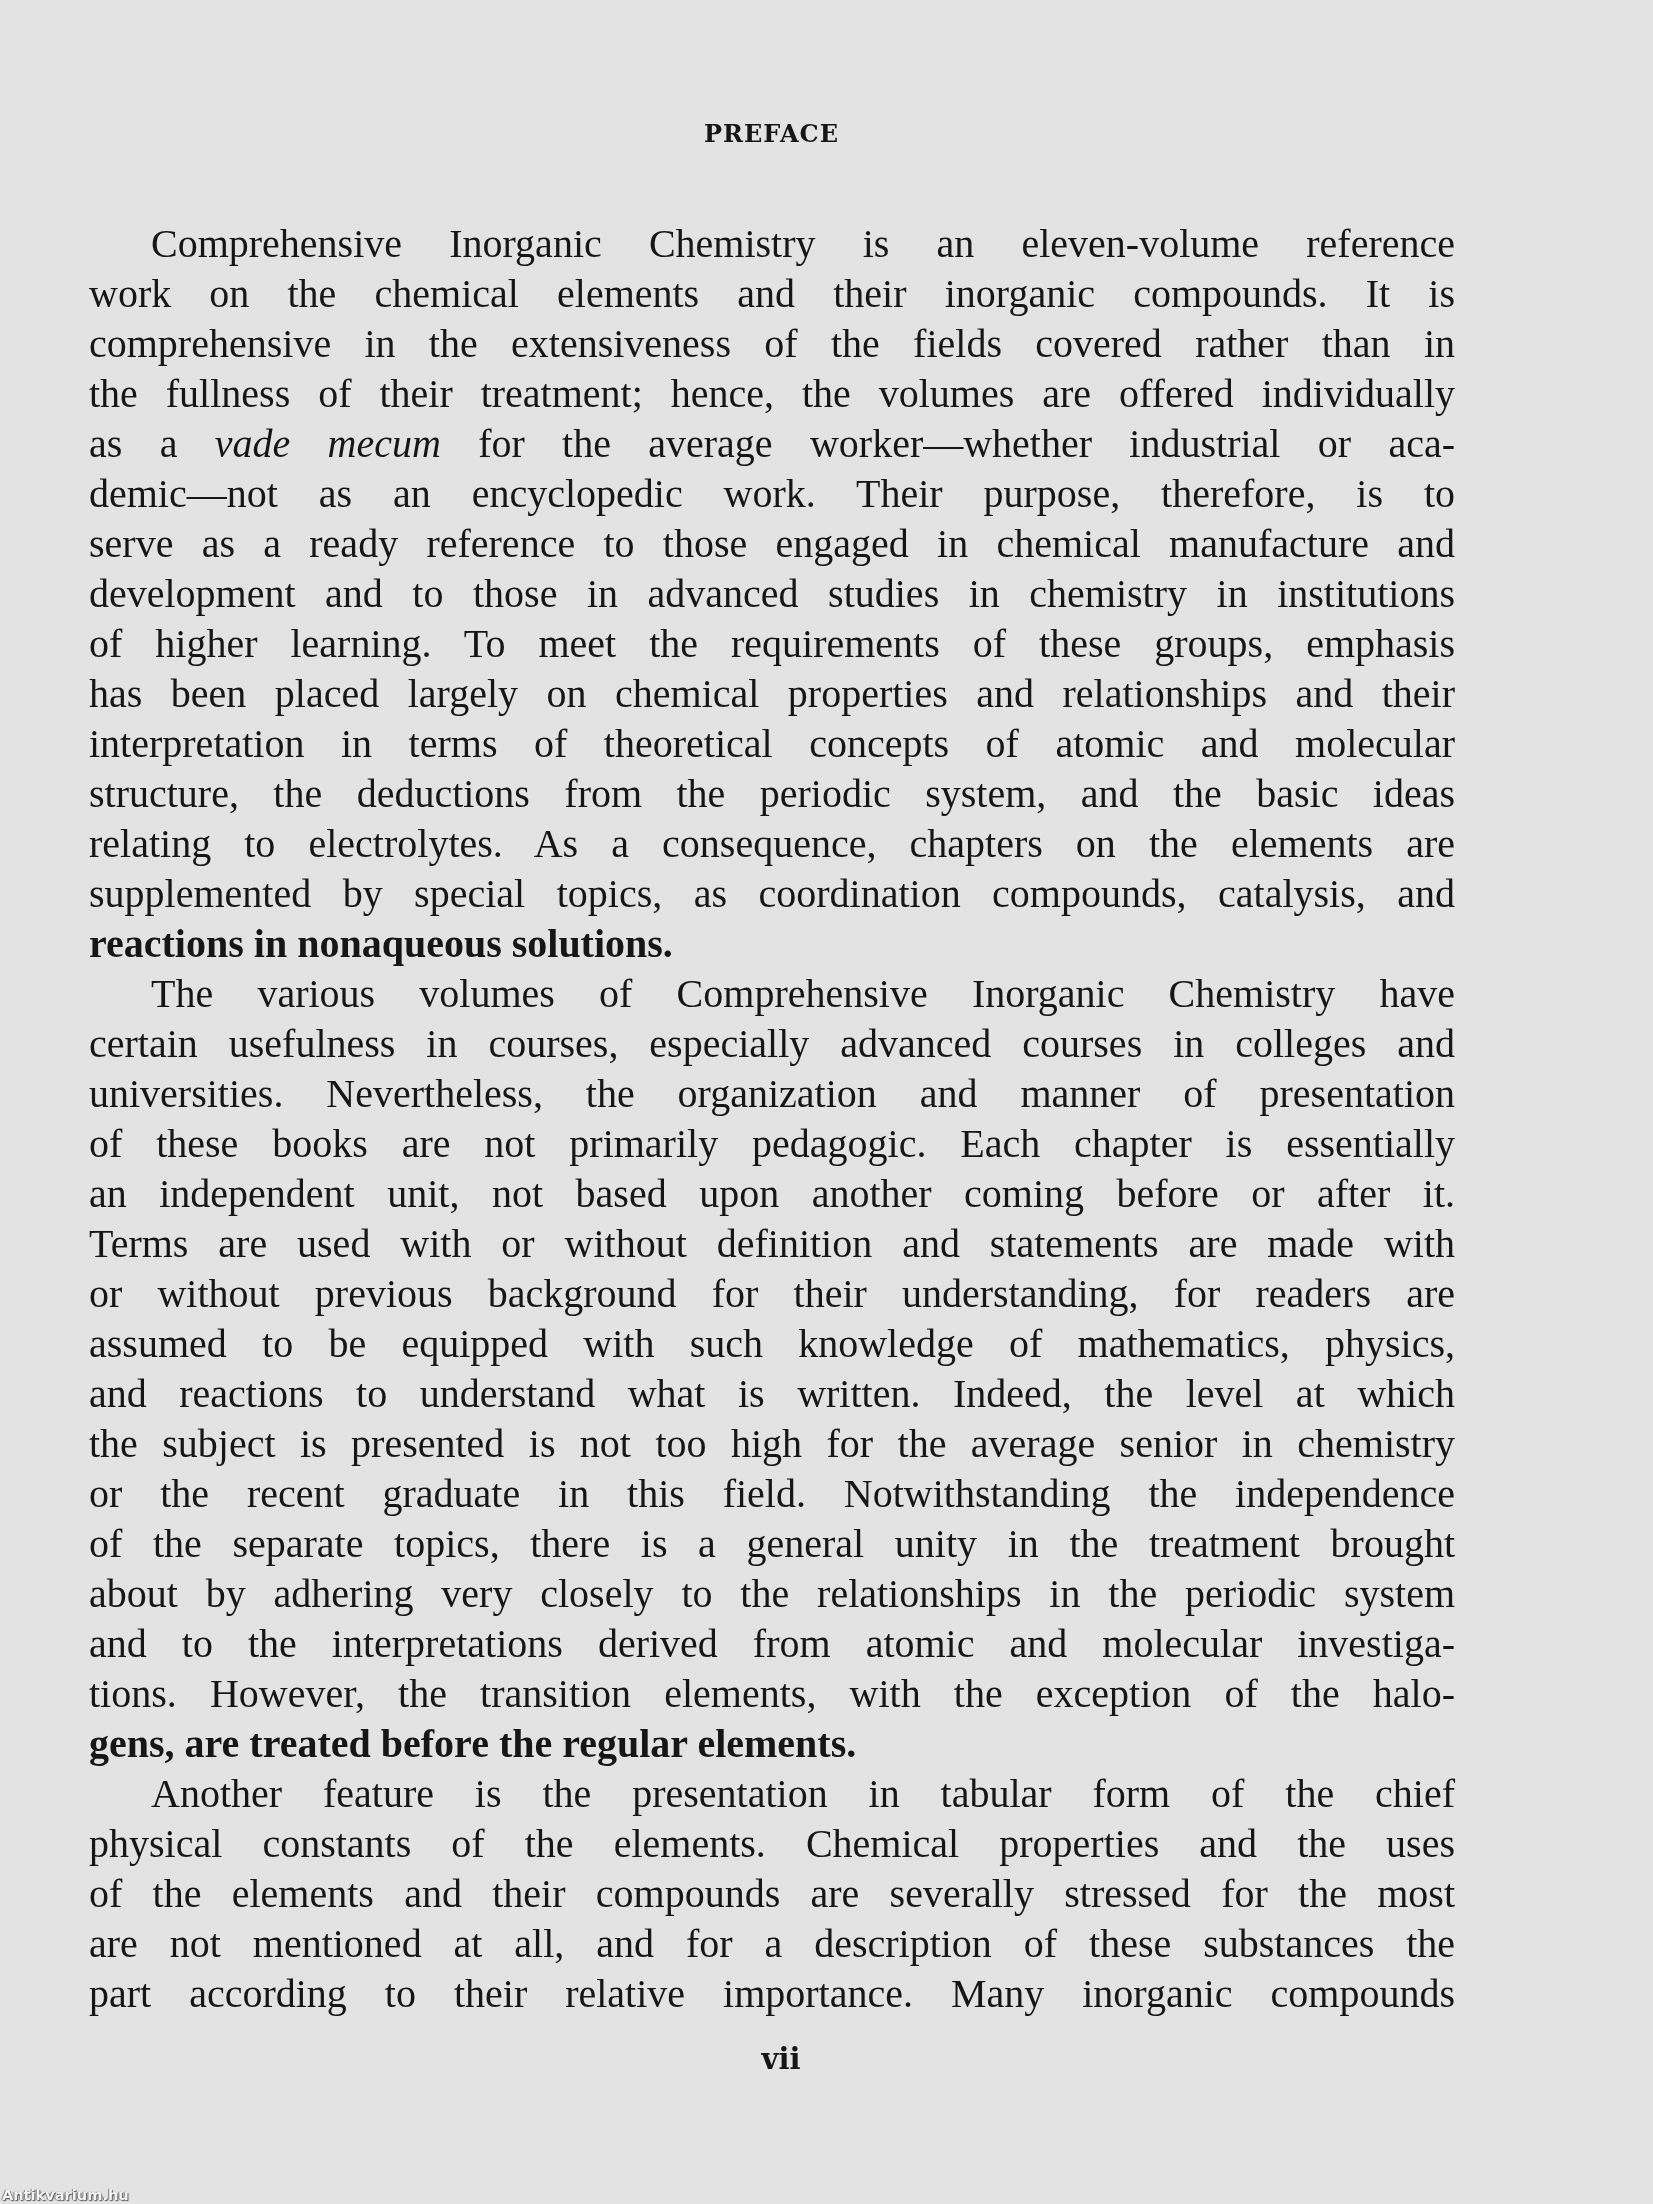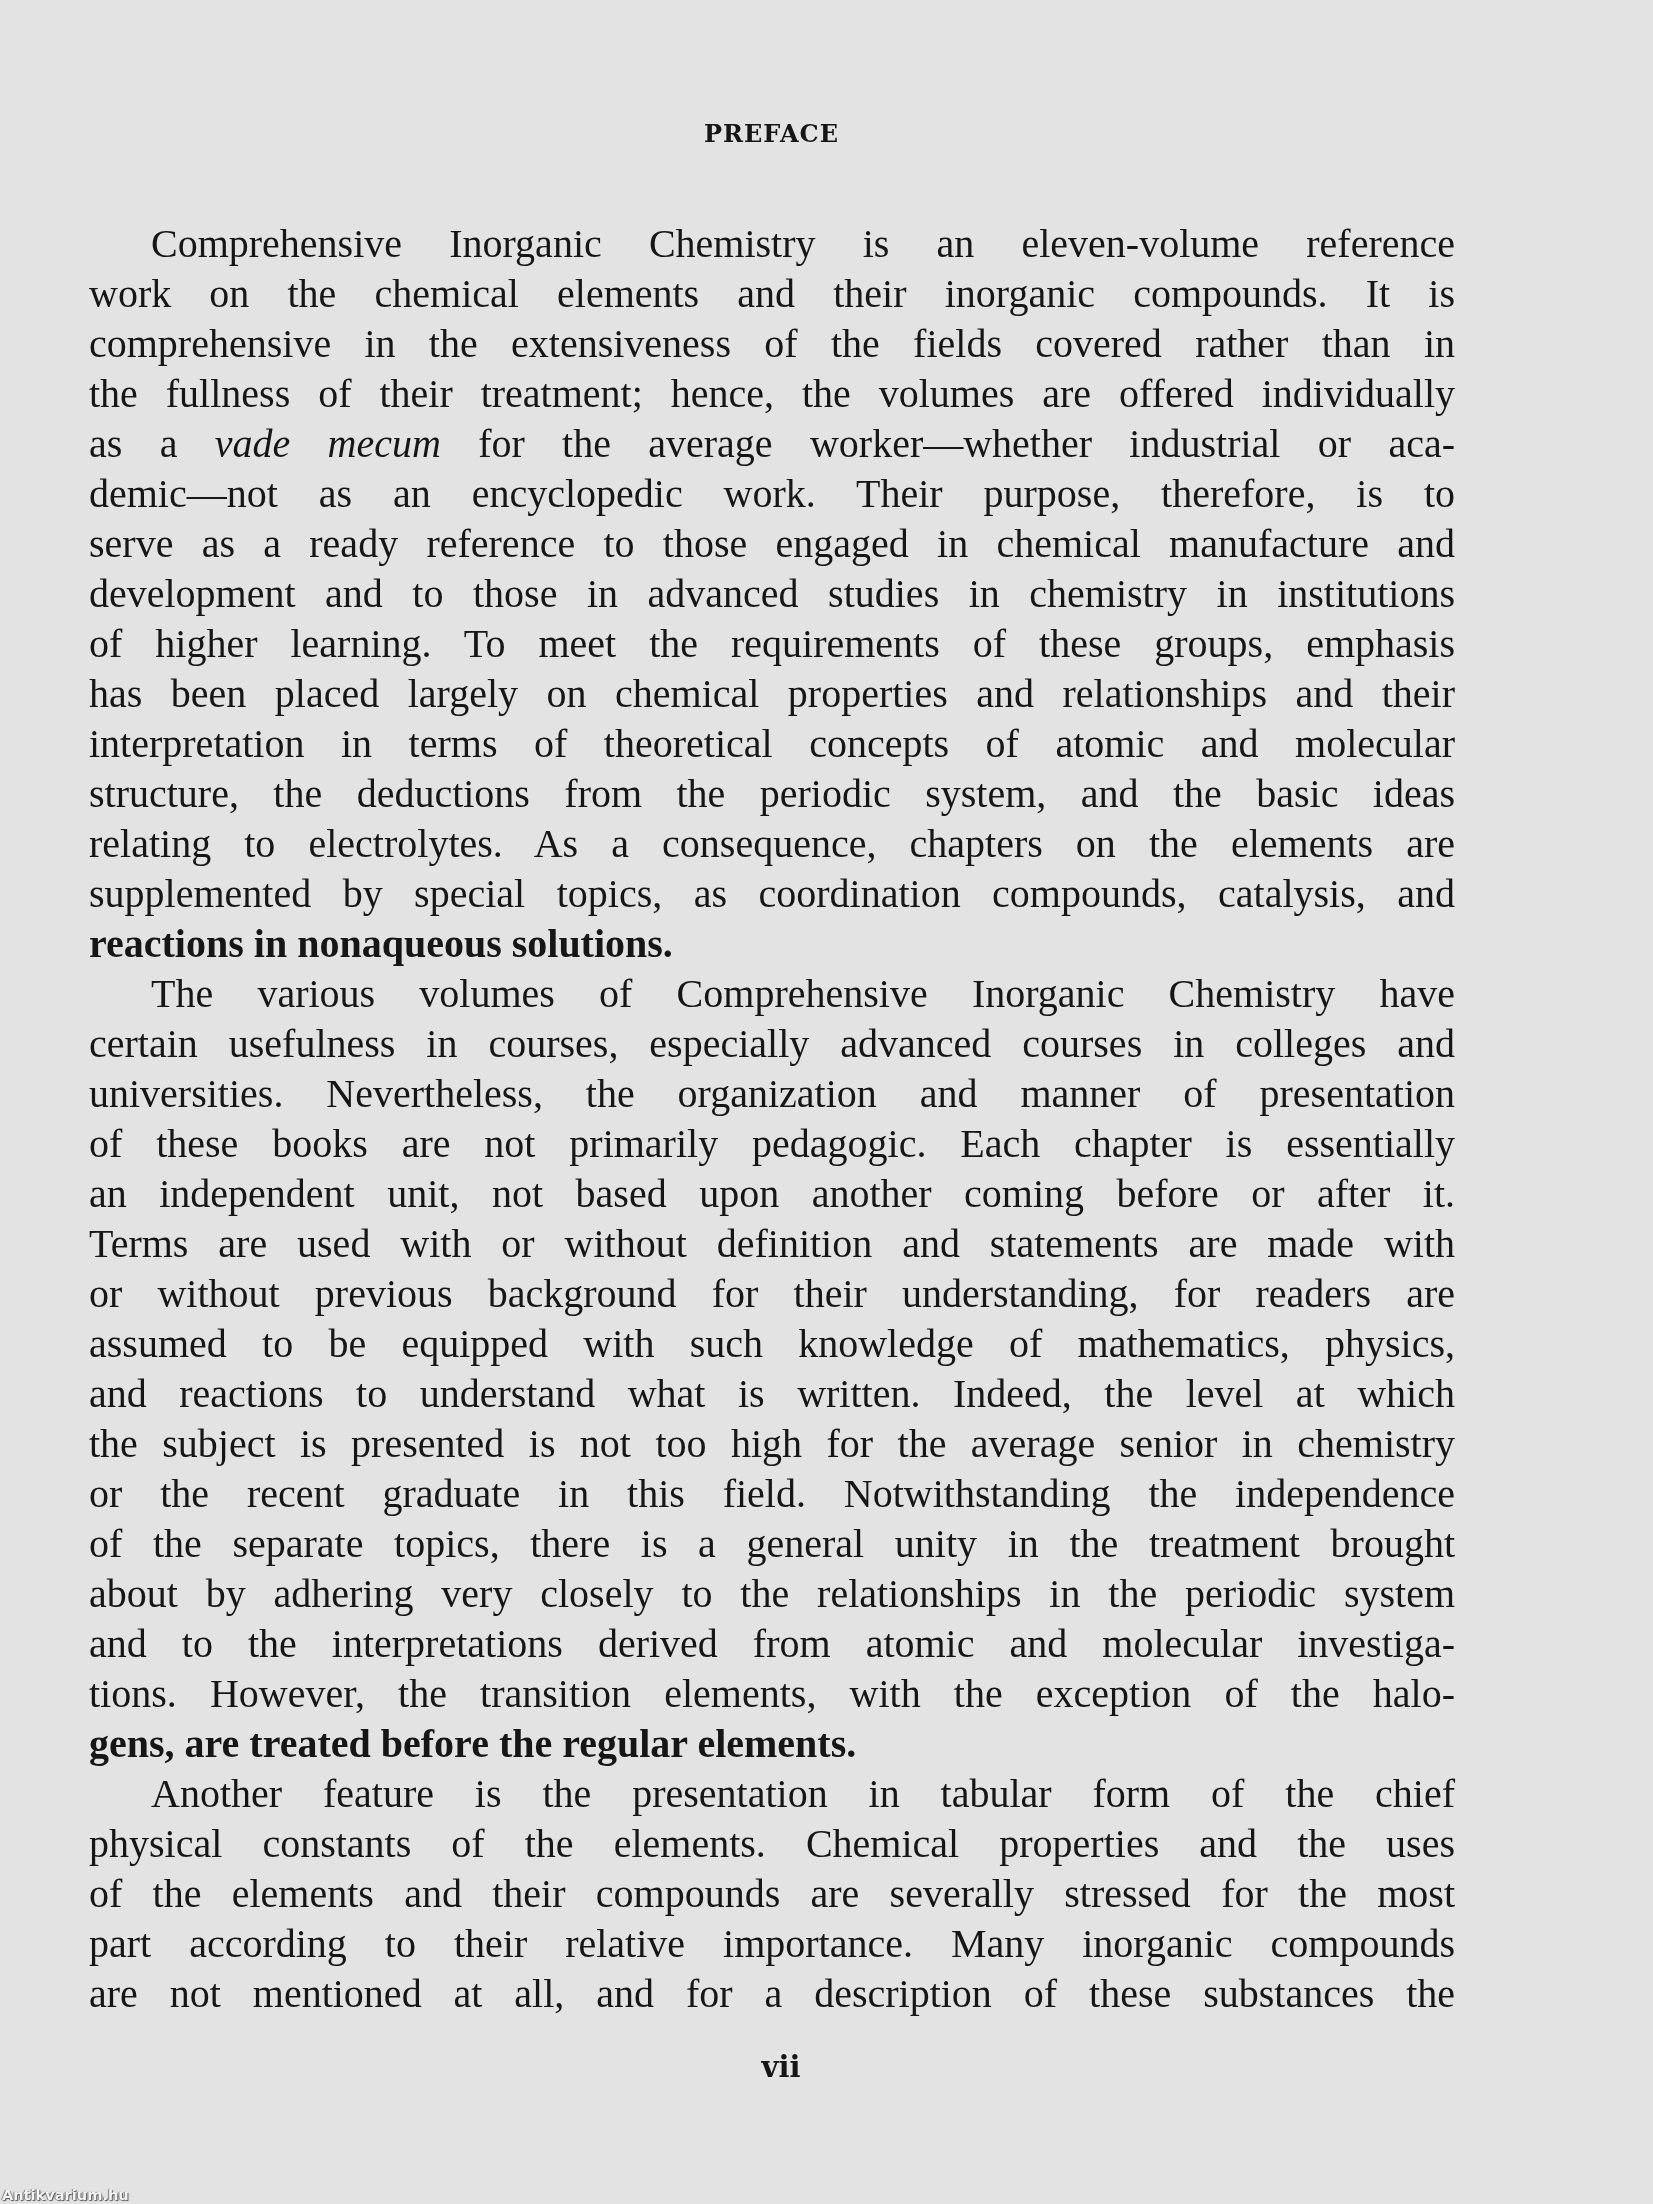--- a/index.html
+++ b/index.html
@@ -46,21 +46,20 @@
   .line i { font-style: italic; }
   .page-number {
     position: absolute;
     left: 0; width: 1562px;
     top: 2040px;
     text-align: center;
     font-family: "DejaVu Serif", serif;
     font-weight: bold;
     font-size: 29px;
     line-height: 39px;
-    margin-top: 8px;
   }
   .watermark {
     position: absolute;
     left: 1.9px;
     bottom: 1.9px;
     font-family: "DejaVu Sans", sans-serif;
     font-size: 14.6px;
     font-weight: bold;
     color: #f4f4f4;
     text-shadow: 1px 1px 1px #555, -1px 0 1px #777;
@@ -109,21 +108,21 @@
     <span class="line wrap">about by adhering very closely to the relationships in the periodic system</span>
     <span class="line wrap">and to the interpretations derived from atomic and molecular investiga-</span>
     <span class="line wrap">tions.  However, the transition elements, with the exception of the halo-</span>
     <span class="line last">gens, are treated before the regular elements.</span>
   </div>
 
   <div>
     <span class="line wrap indent">Another feature is the presentation in tabular form of the chief</span>
     <span class="line wrap">physical constants of the elements.  Chemical properties and the uses</span>
     <span class="line wrap">of the elements and their compounds are severally stressed for the most</span>
+    <span class="line wrap">are not mentioned at all, and for a description of these substances the</span>
     <span class="line wrap">part according to their relative importance.  Many inorganic compounds</span>
-    <span class="line wrap">are not mentioned at all, and for a description of these substances the</span>
   </div>
 </div>
 
 <div class="page-number">vii</div>
 
 <div class="watermark">Antikvarium.hu</div>
 
 
 </body></html>

